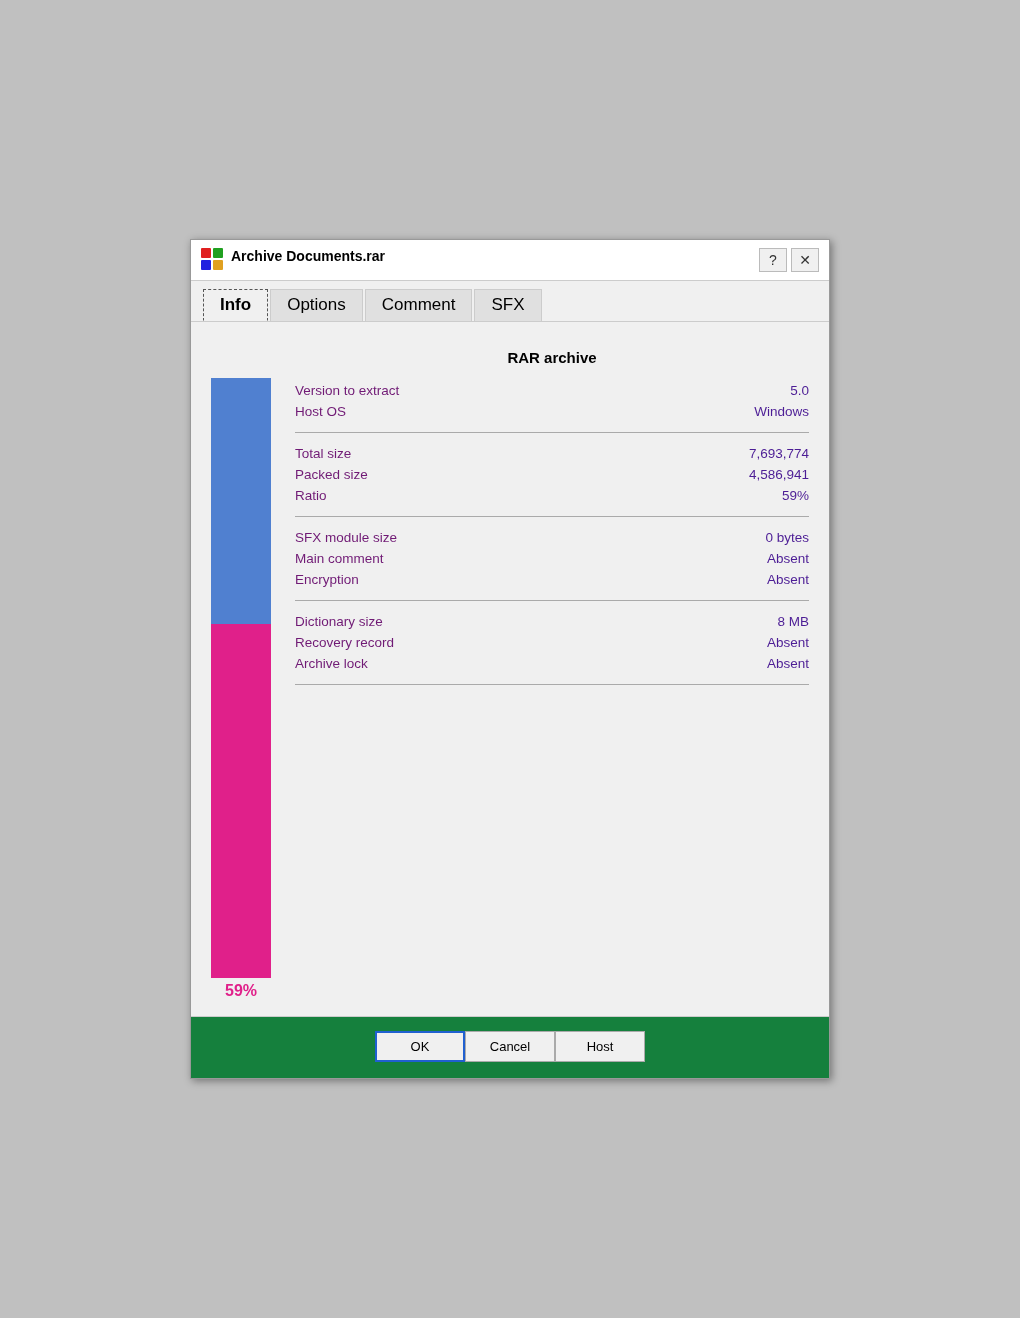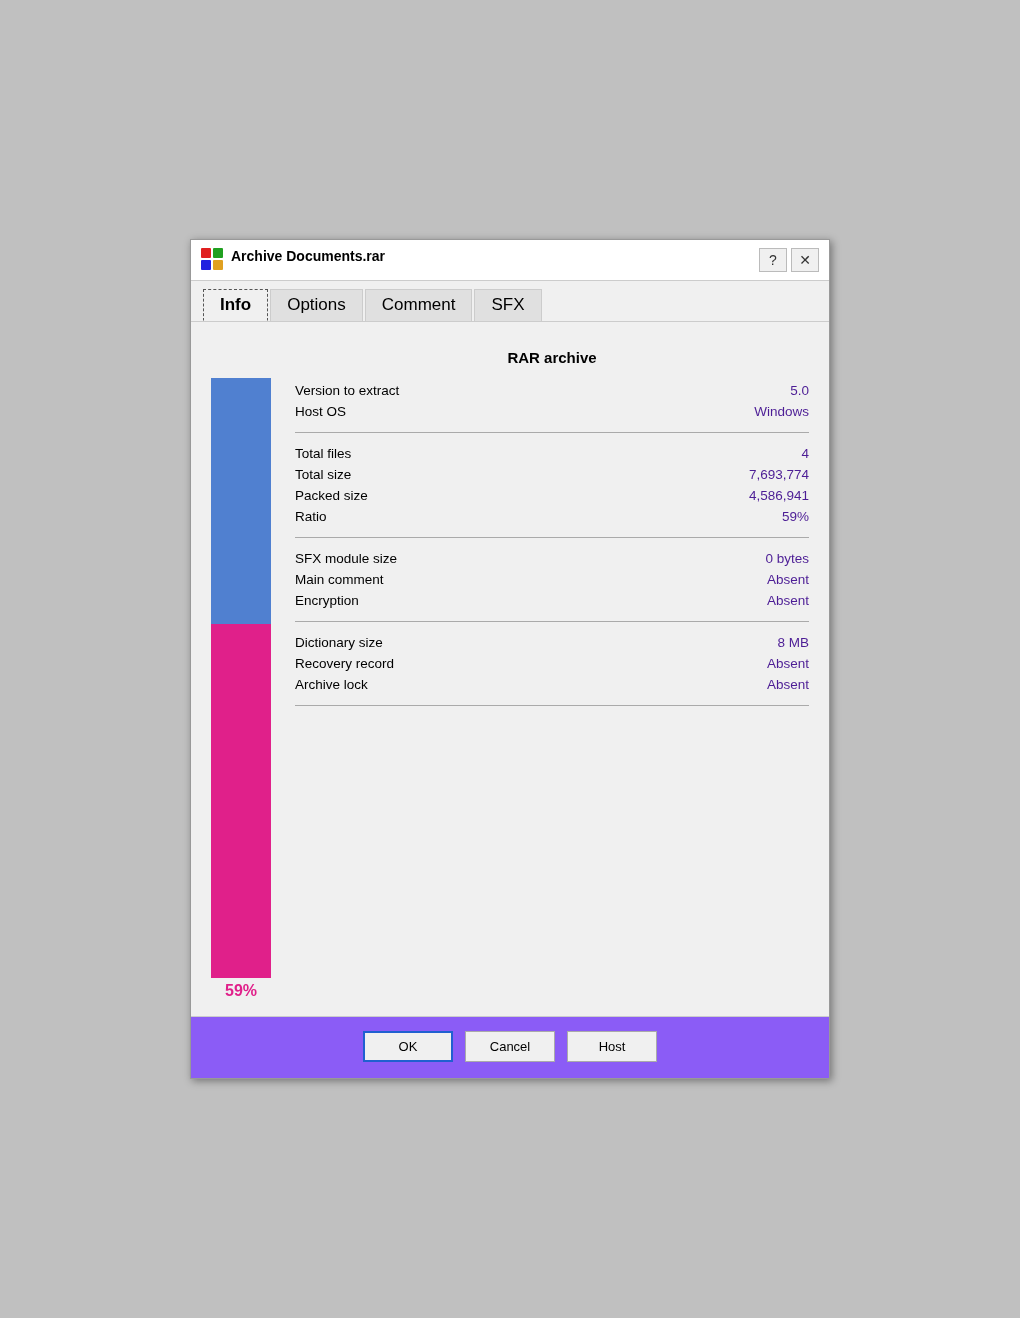--- a/index.html
+++ b/index.html
@@ -127,34 +127,33 @@
       font-size: 15px;
       margin-bottom: 14px;
       margin-top: 11px;
     }
     .info-row {
       display: flex;
       justify-content: space-between;
       padding: 3px 0;
       font-size: 13.5px;
     }
-    .info-row .label { color: #000000; }
+    .info-row .label { color: #701a75; }
     .info-row .value { color: #4c1d95; text-align: left; }
     .divider {
       border: none;
       border-top: 1px solid #aaa;
       margin: 10px 0;
     }
     .footer {
       display: flex;
       justify-content: center;
-      gap: 12px;
       padding: 14px 20px 16px;
       border-top: 1px solid #ccc;
-      background: #8b5cf6;
+      background: #15803d;
     }
     .footer-btn {
       min-width: 90px;
       padding: 6px 20px;
       border: 1px solid #aaa;
       background: #f0f0f0;
       cursor: pointer;
       font-size: 13px;
     }
     .footer-btn.primary {
@@ -208,24 +207,20 @@
           </div>
           <div class="info-row">
             <span class="label">Host OS</span>
             <span class="value">Windows</span>
           </div>
         </div>
         <hr class="divider">
 
         <div>
           <div class="info-row">
-            <span class="label">Total files</span>
-            <span class="value">4</span>
-          </div>
-          <div class="info-row">
             <span class="label">Total size</span>
             <span class="value">7,693,774</span>
           </div>
           <div class="info-row">
             <span class="label">Packed size</span>
             <span class="value">4,586,941</span>
           </div>
           <div class="info-row">
             <span class="label">Ratio</span>
             <span class="value">59%</span>

